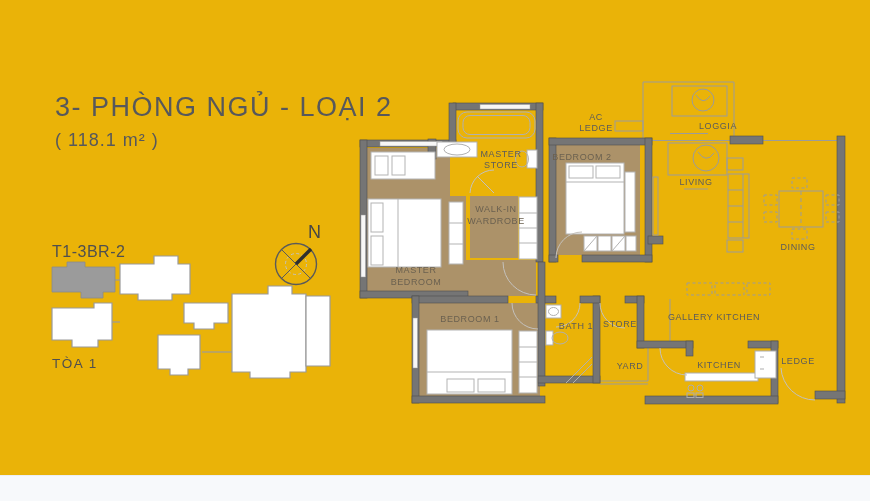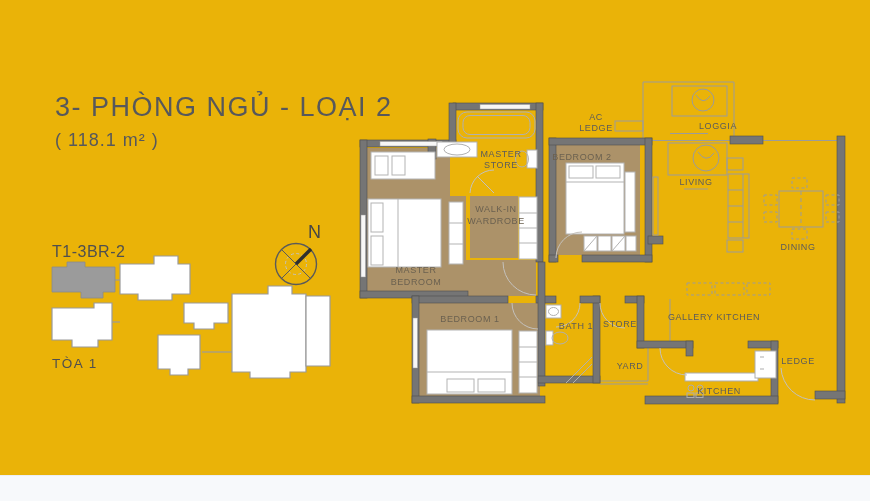--- a/index.html
+++ b/index.html
@@ -248,18 +248,18 @@
     <span class="room-label" style="left:798px;top:247px;">DINING</span>
     <span class="room-label on-tan" style="left:496px;top:209px;">WALK-IN</span>
     <span class="room-label on-tan" style="left:496px;top:221px;">WARDROBE</span>
     <span class="room-label on-tan" style="left:416px;top:270px;">MASTER</span>
     <span class="room-label on-tan" style="left:416px;top:282px;">BEDROOM</span>
     <span class="room-label on-tan" style="left:470px;top:319px;">BEDROOM 1</span>
     <span class="room-label" style="left:576px;top:326px;">BATH 1</span>
     <span class="room-label" style="left:620px;top:324px;">STORE</span>
     <span class="room-label" style="left:714px;top:317px;">GALLERY KITCHEN</span>
     <span class="room-label" style="left:630px;top:366px;">YARD</span>
-    <span class="room-label" style="left:719px;top:365px;margin-top:26px;">KITCHEN</span>
+    <span class="room-label" style="left:719px;top:365px;">KITCHEN</span>
     <span class="room-label" style="left:798px;top:361px;">LEDGE</span>
   </div>
 
   <div class="footer-band"></div>
 </div>
 
 </body></html>

